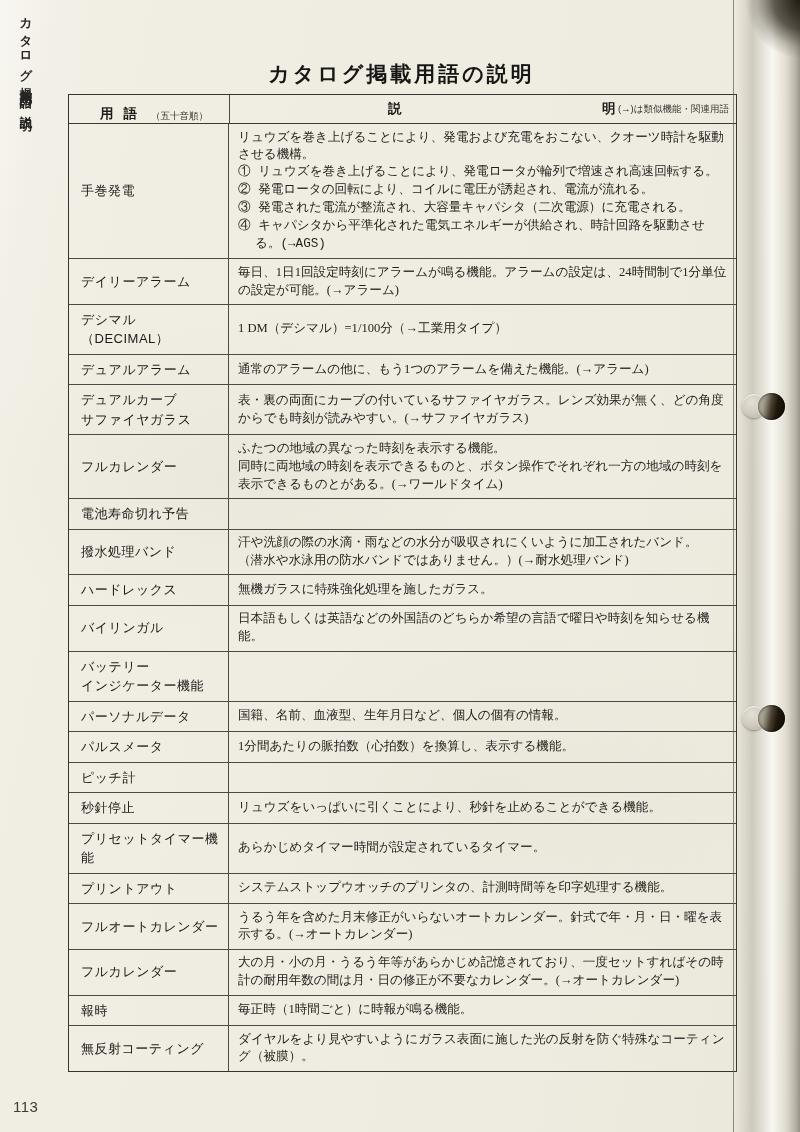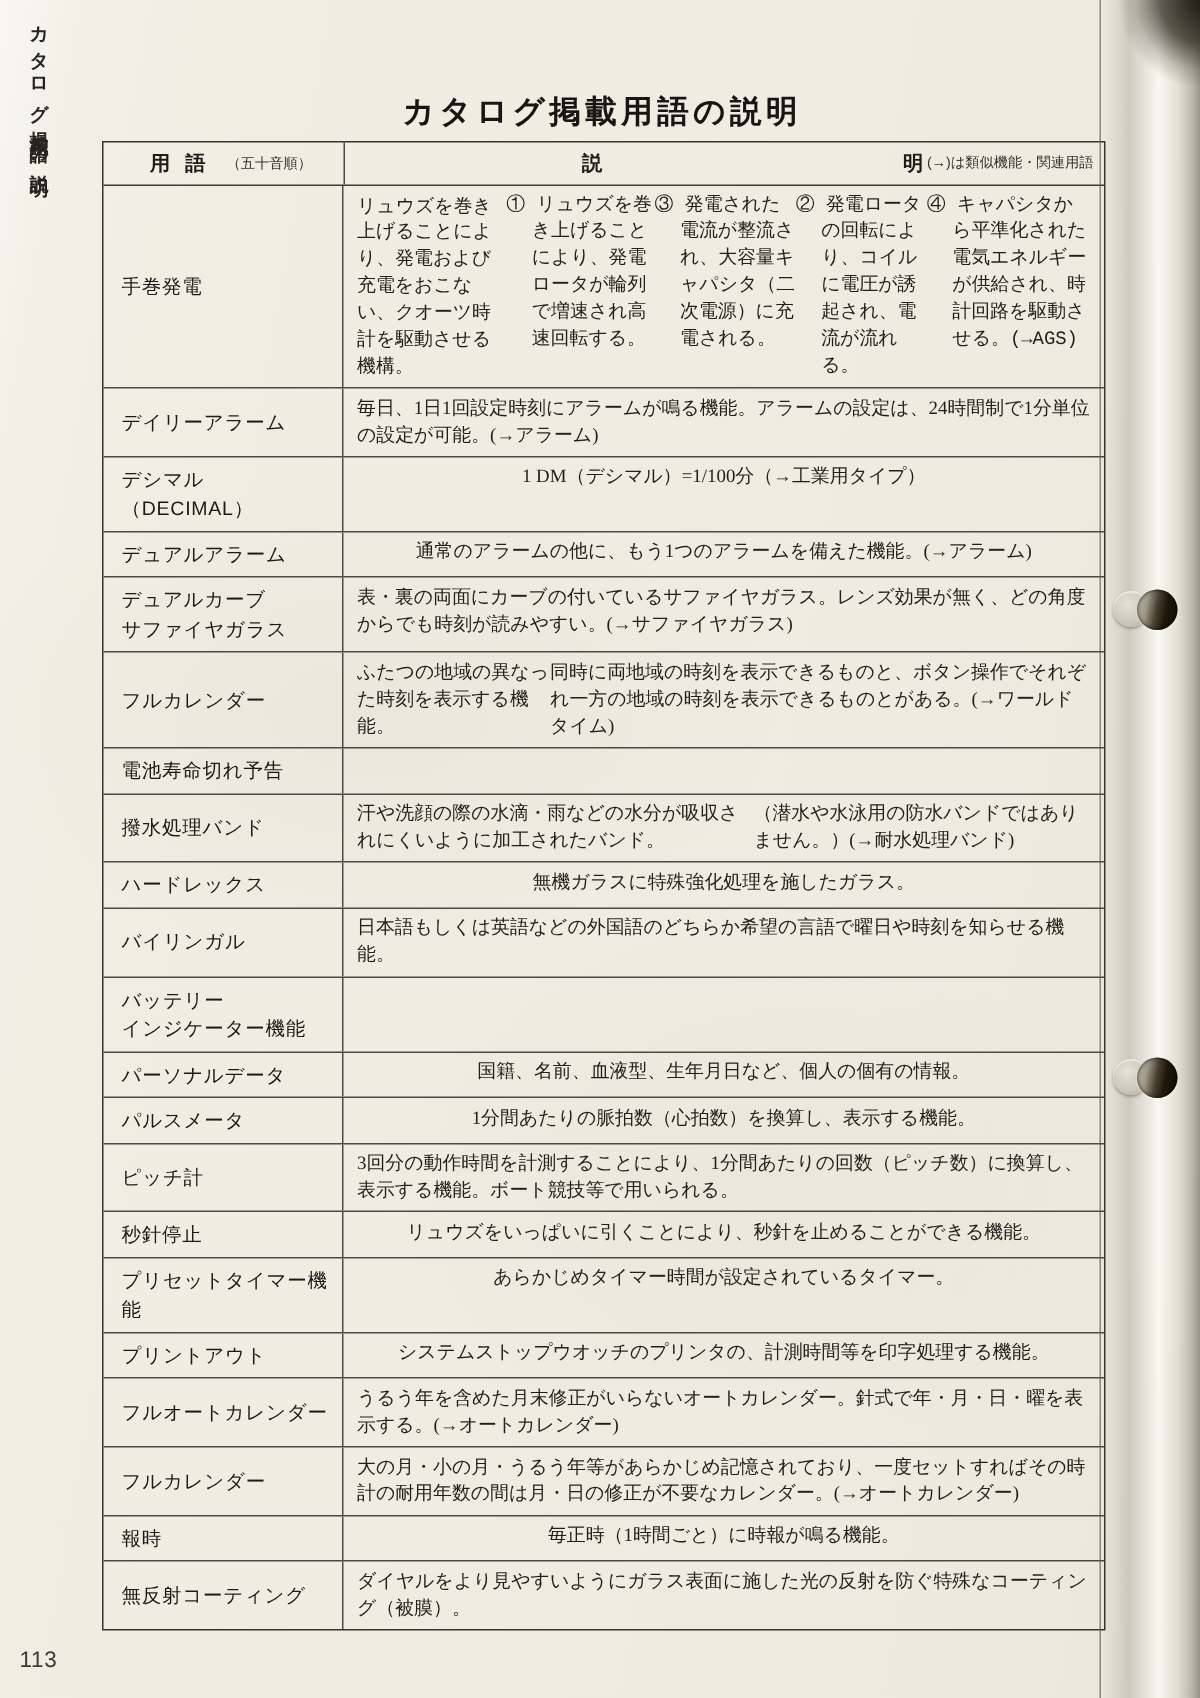--- a/index.html
+++ b/index.html
@@ -64,42 +64,42 @@
   .glossary{
     position:absolute;left:68px;top:94px;width:667px;
     border:1.5px solid #35342f;
     background:transparent;
   }
   .g-header{
     display:flex;height:28px;border-bottom:1.2px solid #3b3a35;
   }
   .g-header .h-term{
     width:160px;flex:0 0 160px;border-right:1px solid var(--line);
-    display:flex;align-items:center;justify-content:center;gap:4px;
+    display:flex;align-items:flex-end;justify-content:center;gap:4px;
   }
   .h-term .h-term-main{font-size:13.5px;font-weight:700;letter-spacing:10px;margin-left:10px;}
   .h-term .h-term-note{font-size:9.5px;font-weight:400;color:#33322e;}
   .g-header .h-desc{position:relative;flex:1;}
   .h-desc .h-desc-l{position:absolute;left:158px;top:50%;transform:translateY(-50%);font-size:13.5px;font-weight:700;}
   .h-desc .h-desc-r{position:absolute;left:372px;top:50%;transform:translateY(-50%);font-size:13.5px;font-weight:700;}
   .h-desc .h-desc-note{position:absolute;right:7px;top:50%;transform:translateY(-50%);font-size:9.5px;color:#33322e;}
   .g-row{display:flex;border-bottom:1px solid var(--line);}
   .g-row:last-child{border-bottom:none;}
   .term-cell{
     width:160px;flex:0 0 160px;border-right:1px solid var(--line);
     display:flex;align-items:center;
     padding:5px 6px 5px 12px;box-sizing:border-box;
   }
   .term-text{
     font-size:13px;font-weight:400;letter-spacing:0.5px;line-height:1.5;
     white-space:pre-line;color:#1b1a18;
   }
   .desc-cell{
     flex:1;padding:4.5px 9px 4.5px 9px;box-sizing:border-box;
-    display:flex;justify-content:center;
+    display:flex;flex-direction:column;justify-content:center;
     font-family:"Liberation Serif",serif;font-size:12.6px;line-height:1.42;color:#201f1c;
   }
   .para{margin:0;}
   .para.num{padding-left:1.35em;text-indent:-1.35em;font-family:Liberation Mono, monospace;}
   
   .page-number{
     position:absolute;left:13px;bottom:17px;
     font-size:15px;letter-spacing:0.5px;color:#3c3b38;
   }
   
@@ -134,22 +134,22 @@
       </div>
     </div>
     <div>
   <div class="g-row">
     <div class="term-cell">
       <span class="term-text">手巻発電</span>
     </div>
     <div class="desc-cell">
             <div class="para">リュウズを巻き上げることにより、発電および充電をおこない、クオーツ時計を駆動させる機構。</div>
             <div class="para num">① リュウズを巻き上げることにより、発電ロータが輪列で増速され高速回転する。</div>
+            <div class="para num">② 発電ロータの回転により、コイルに電圧が誘起され、電流が流れる。</div>
             <div class="para num">③ 発電された電流が整流され、大容量キャパシタ（二次電源）に充電される。</div>
-            <div class="para num">② 発電ロータの回転により、コイルに電圧が誘起され、電流が流れる。</div>
             <div class="para num">④ キャパシタから平準化された電気エネルギーが供給され、時計回路を駆動させる。(→AGS)</div>
           </div>
   </div>
 
   <div class="g-row">
     <div class="term-cell">
       <span class="term-text">デイリーアラーム</span>
     </div>
     <div class="desc-cell">
             <div class="para">毎日、1日1回設定時刻にアラームが鳴る機能。アラームの設定は、24時間制で1分単位の設定が可能。(→アラーム)</div>
@@ -250,23 +250,20 @@
     </div>
     <div class="desc-cell">
             <div class="para">1分間あたりの脈拍数（心拍数）を換算し、表示する機能。</div>
           </div>
   </div>
 
   <div class="g-row">
     <div class="term-cell">
       <span class="term-text">ピッチ計</span>
     </div>
-    <div class="desc-cell">
-            <div class="para">3回分の動作時間を計測することにより、1分間あたりの回数（ピッチ数）に換算し、表示する機能。ボート競技等で用いられる。</div>
-          </div>
   </div>
 
   <div class="g-row">
     <div class="term-cell">
       <span class="term-text">秒針停止</span>
     </div>
     <div class="desc-cell">
             <div class="para">リュウズをいっぱいに引くことにより、秒針を止めることができる機能。</div>
           </div>
   </div>

